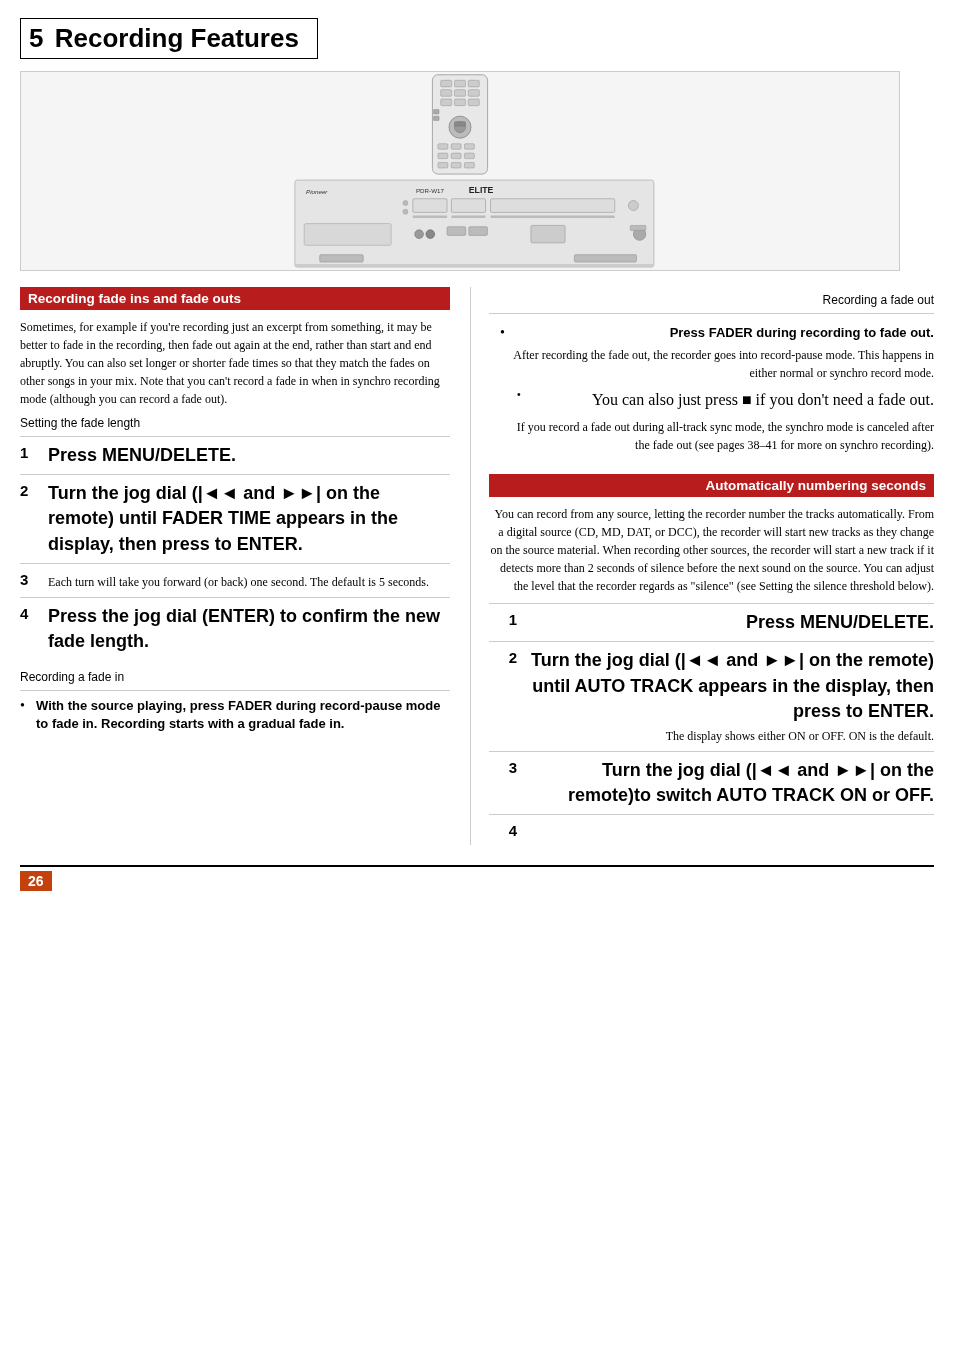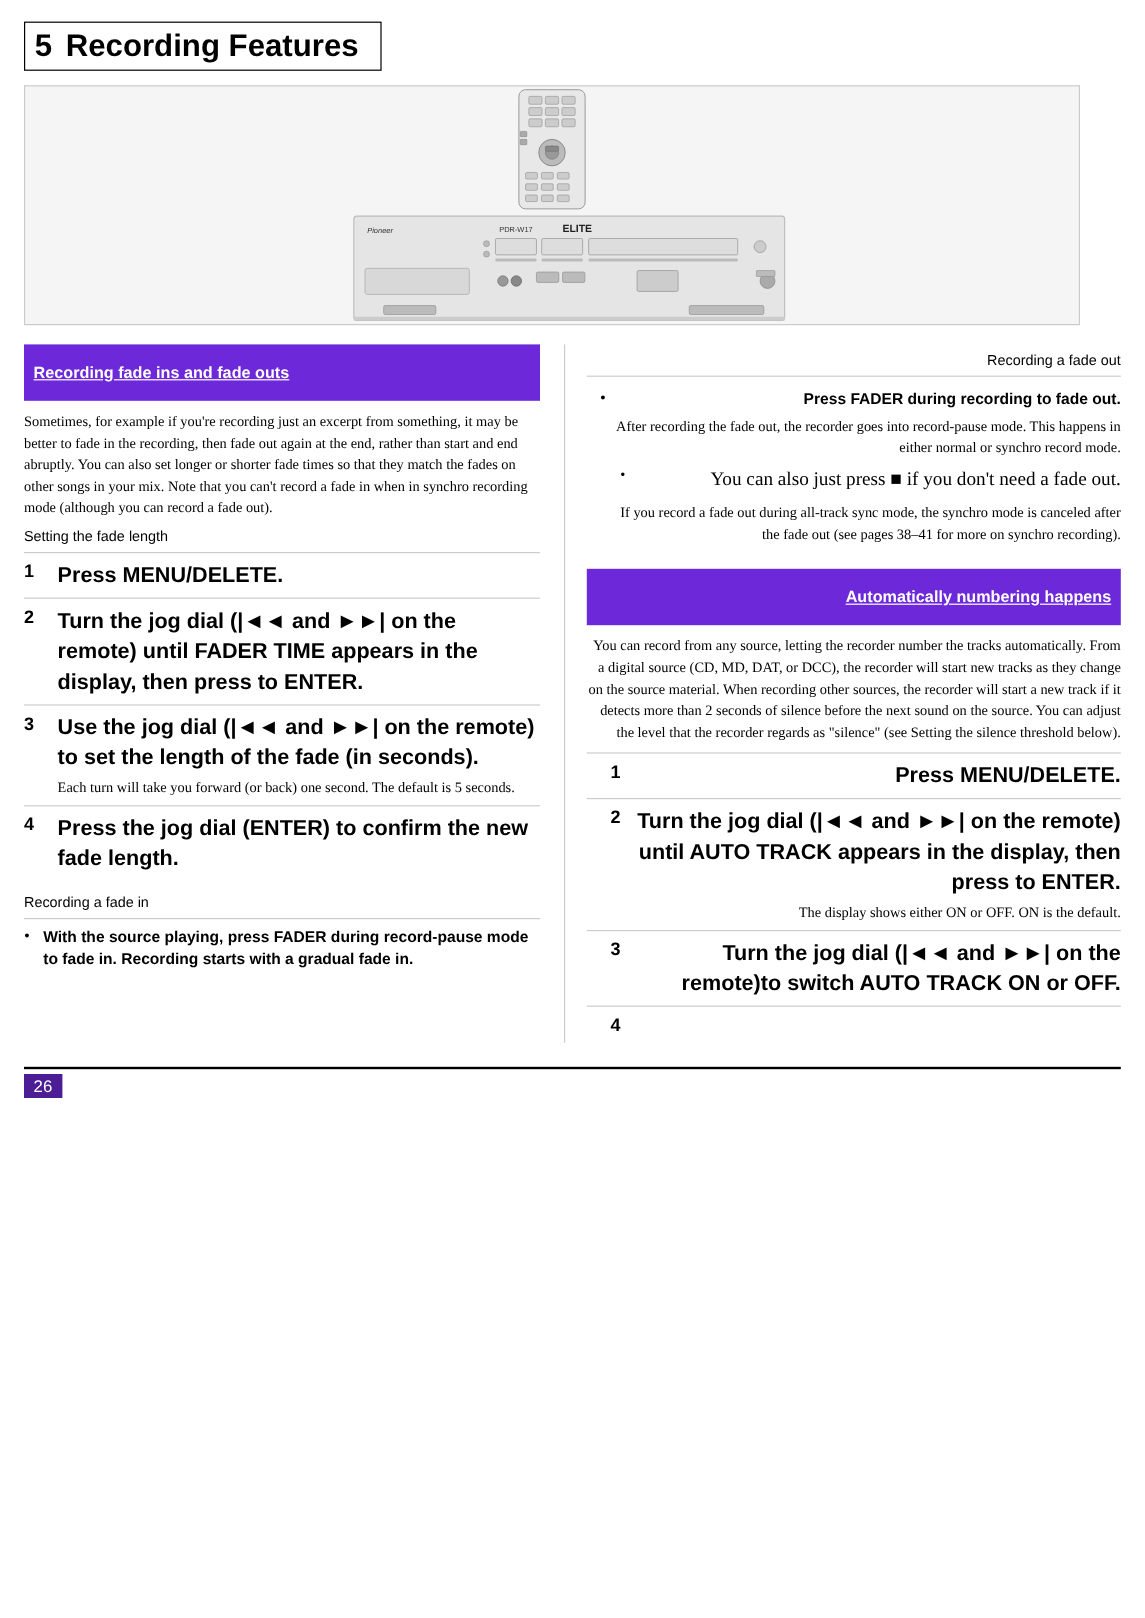--- a/index.html
+++ b/index.html
@@ -64,28 +64,27 @@
     }
     .col-right {
       flex: 1;
       border-left: 1px solid #ccc;
       padding-left: 18px;
       text-align: right;
     }
 
     
     .section-header {
-      background: #6d28d9;
+      background: #b91c1c;
       color: #fff;
       font-family: Arial, sans-serif;
       font-size: 13.5px;
       font-weight: bold;
-      padding: 16px 8px;
+      padding: 4px 8px;
       margin-bottom: 8px;
-      text-decoration: underline;
     }
 
     .body-text {
       font-size: 12px;
       line-height: 1.5;
       margin-bottom: 8px;
     }
 
     .subsection-title {
       font-size: 12px;
@@ -173,23 +172,23 @@
     .page-footer {
       display: flex;
       justify-content: flex-start;
       align-items: center;
       margin-top: 20px;
       border-top: 2px solid #000;
       padding-top: 4px;
     }
     .page-num {
       font-size: 14px;
-      font-weight: normal;
-      font-family: Arial, sans-serif;
-      background: #4c1d95;
+      font-weight: bold;
+      font-family: Arial, sans-serif;
+      background: #c2410c;
       color: #fff;
       padding: 2px 8px;
     }
 
     .italic { font-style: italic; }
     .divider { border-top: 1px solid #ccc; margin: 4px 0; }
   </style>
 </head>
 <body>
 
@@ -294,21 +293,20 @@
     <div class="step-row">
       <div class="step-num">2</div>
       <div class="step-content">
         <div class="step-title">Turn the jog dial (|◄◄ and ►►| on the remote) until FADER TIME appears in the display, then press to ENTER.</div>
       </div>
     </div>
 
     <div class="step-row">
       <div class="step-num">3</div>
       <div class="step-content">
-        <div class="step-title">Use the jog dial (|◄◄ and ►►| on the remote) to set the length of the fade (in seconds).</div>
         <div class="step-body">Each turn will take you forward (or back) one second. The default is 5 seconds.</div>
       </div>
     </div>
 
     <div class="step-row">
       <div class="step-num">4</div>
       <div class="step-content">
         <div class="step-title">Press the jog dial (ENTER) to confirm the new fade length.</div>
       </div>
     </div>
@@ -333,21 +331,21 @@
         <div class="bullet-title">Press FADER during recording to fade out.</div>
         <div class="bullet-body">After recording the fade out, the recorder goes into record-pause mode. This happens in either normal or synchro record mode.</div>
         <div class="sub-bullet">
           <div class="sub-bullet-sym">•</div>
           <div class="sub-bullet-text">You can also just press ■ if you don't need a fade out.</div>
         </div>
         <div class="bullet-body" style="margin-top:6px;">If you record a fade out during all-track sync mode, the synchro mode is canceled after the fade out (see pages 38–41 for more on synchro recording).</div>
       </div>
     </div>
 
-    <div class="section-header" style="margin-top:14px;">Automatically numbering happens</div>
+    <div class="section-header" style="margin-top:14px;">Automatically numbering seconds</div>
     <p class="body-text">You can record from any source, letting the recorder number the tracks automatically. From a digital source (CD, MD, DAT, or DCC), the recorder will start new tracks as they change on the source material. When recording other sources, the recorder will start a new track if it detects more than 2 seconds of silence before the next sound on the source. You can adjust the level that the recorder regards as "silence" (see Setting the silence threshold below).</p>
 
     <div class="step-row">
       <div class="step-num">1</div>
       <div class="step-content">
         <div class="step-title">Press MENU/DELETE.</div>
       </div>
     </div>
 
     <div class="step-row">

